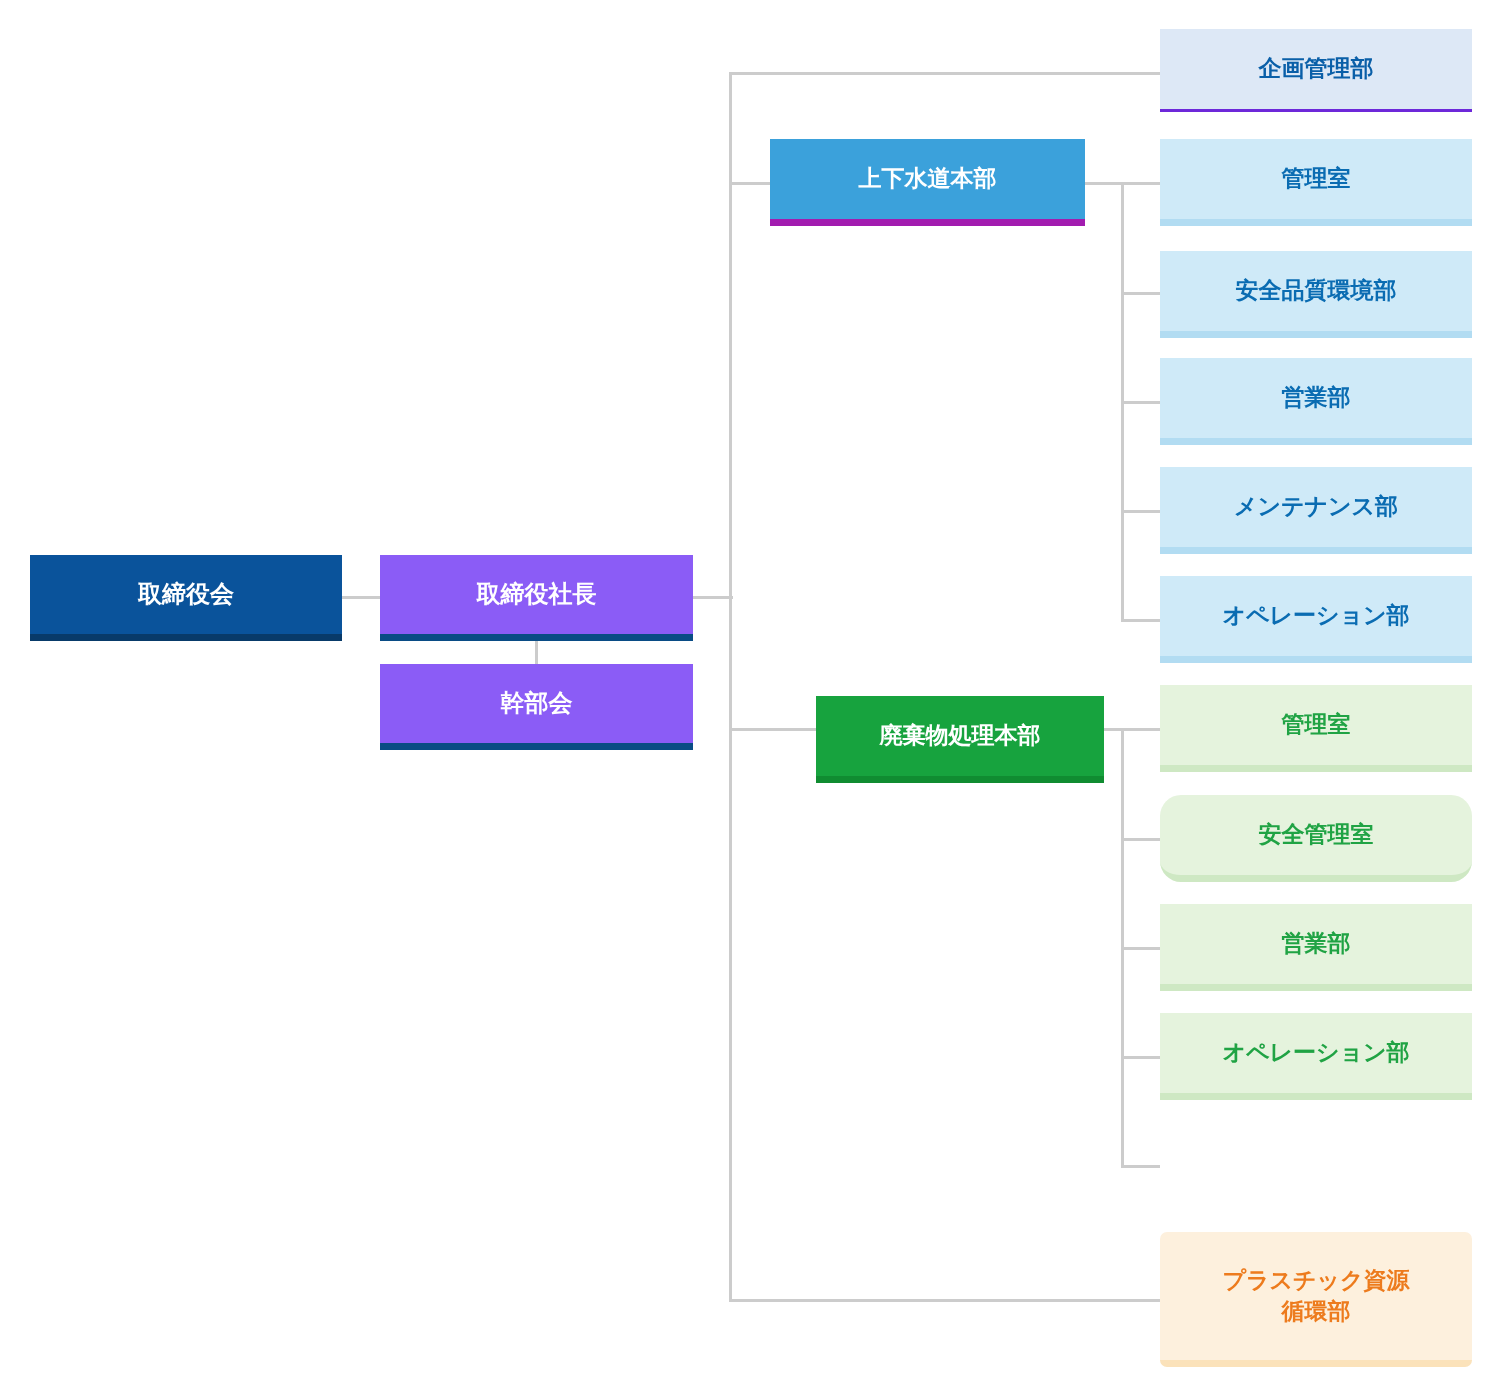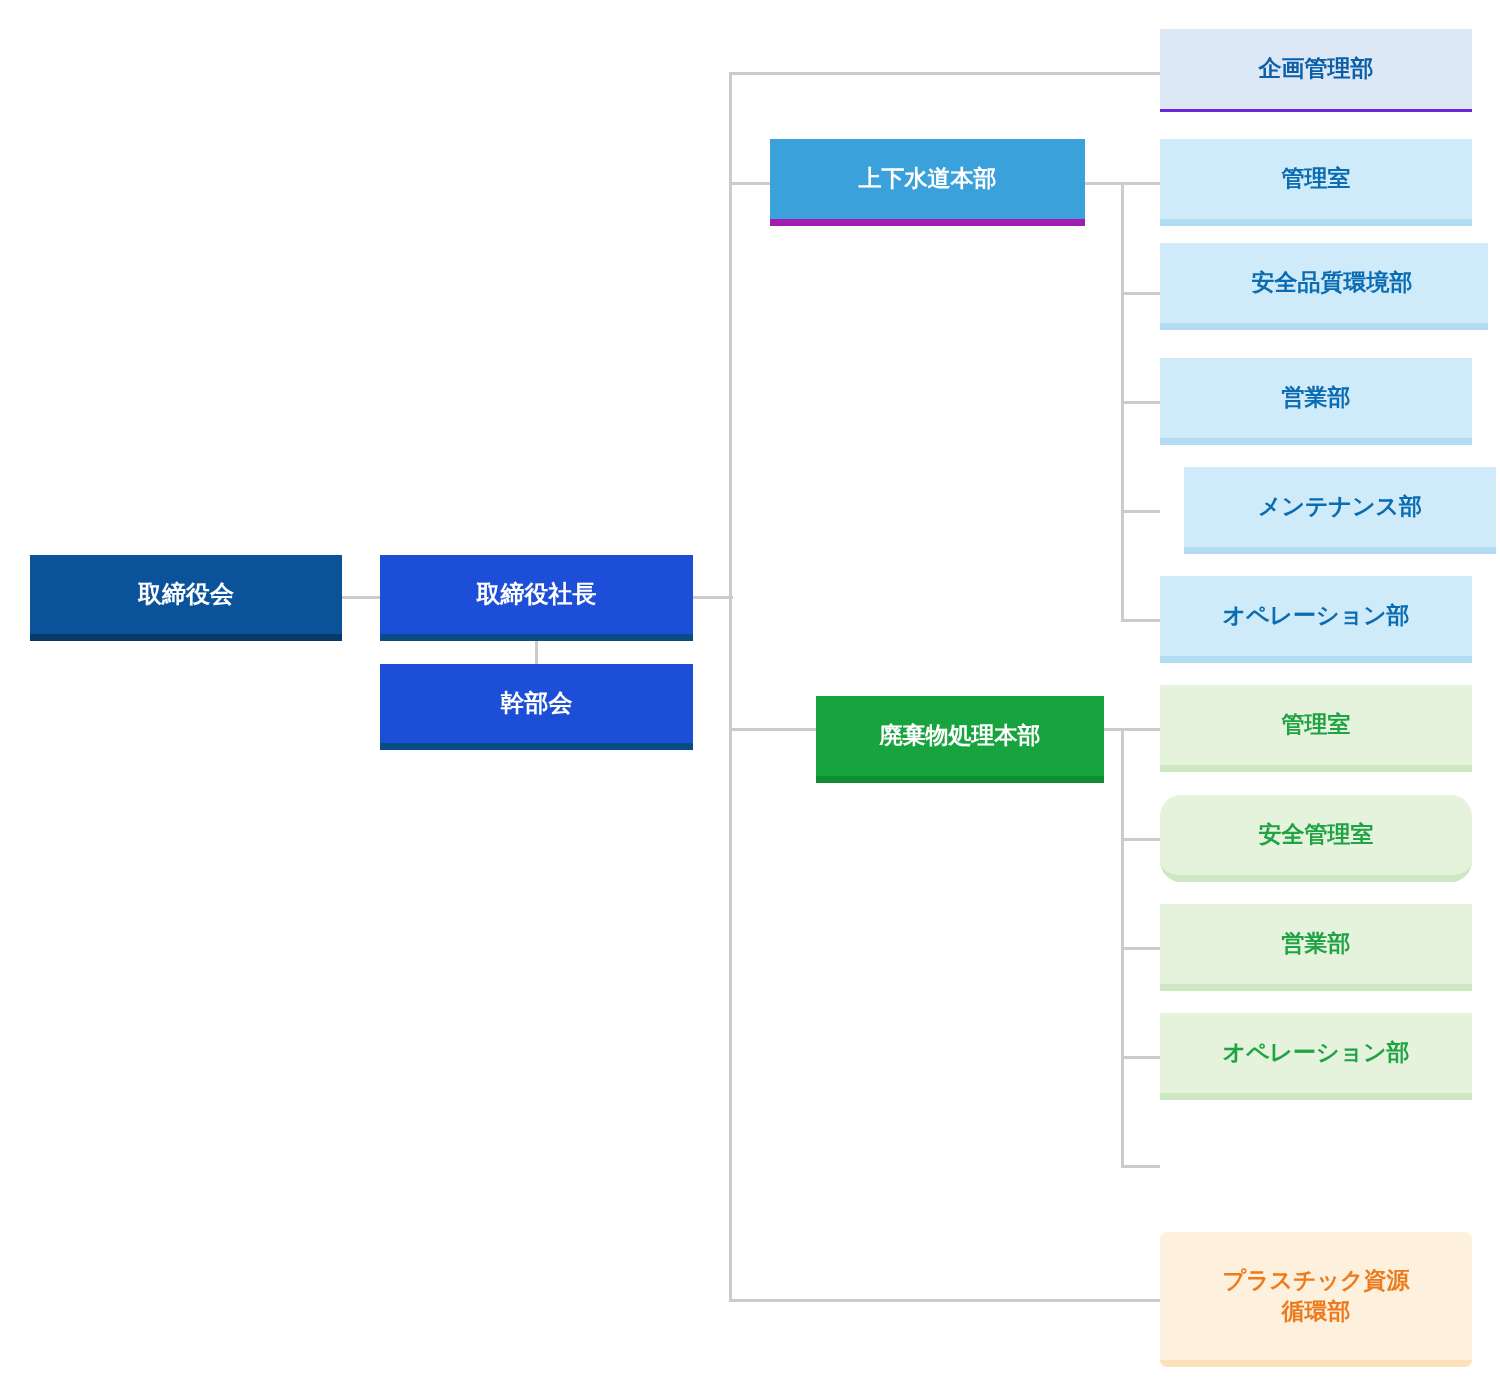--- a/index.html
+++ b/index.html
@@ -29,42 +29,42 @@
     align-items: center;
     justify-content: center;
     text-align: center;
     font-weight: bold;
     font-size: 23px;
     line-height: 1.35;
     box-sizing: content-box;
   }
   
   .navy   { background: #0a539b; border-bottom: 7px solid #083a69; color: #ffffff; }
-  .blue   { background: #1d4ed8; border-bottom: 7px solid #094c85; color: #ffffff; }
+  .blue   { background: #8b5cf6; border-bottom: 7px solid #094c85; color: #ffffff; }
   .sky    { background: #3ba1db; border-bottom: 7px solid #a21caf; color: #ffffff; }
   .green  { background: #17a33e; border-bottom: 7px solid #108c31; color: #ffffff; }
   .lav    { background: #dde8f6; border-bottom: 3px solid #6d28d9; color: #0a5fa8; }
   .cyan   { background: #cfeaf8; border-bottom: 7px solid #b2dcf2; color: #0a6cb2; }
   .lgreen { background: #e5f3dd; border-bottom: 7px solid #cee8c3; color: #20a344; }
   .orange { background: #fdf0dd; border-bottom: 7px solid #fbe2ba; color: #ed7b1d; white-space: pre-line; border-radius: 7px; }
 
   
   .b-board      { left: 30px;  top: 555px; width: 312px; height: 79px; font-size: 24px; }
   .b-president  { left: 380px; top: 555px; width: 313px; height: 79px; font-size: 24px; }
   .b-exec       { left: 380px; top: 664px; width: 313px; height: 79px; font-size: 24px; }
   
   .b-water      { left: 770px; top: 139px; width: 315px; height: 80px; }
   .b-waste      { left: 770px; top: 696px; width: 288px; height: 80px; margin-left: 46px; }
   
   .col { left: 1160px; width: 312px; height: 80px; }
   .r1  { top: 29px;  }
   .r2  { top: 139px; }
-  .r3  { top: 243px; padding-left: 16px; }
+  .r3  { top: 251px; }
   .r4  { top: 358px; }
-  .r5  { top: 467px; margin-left: 24px; }
+  .r5  { top: 467px; }
   .r6  { top: 576px; }
   .r7  { top: 685px; }
   .r8  { top: 795px; border-radius: 21px; }
   .r9  { top: 904px; }
   .r10 { top: 1013px; }
   .r11 { top: 1122px; }
   .r12 { top: 1232px; height: 128px; }
 </style>
 </head>
 <body>

